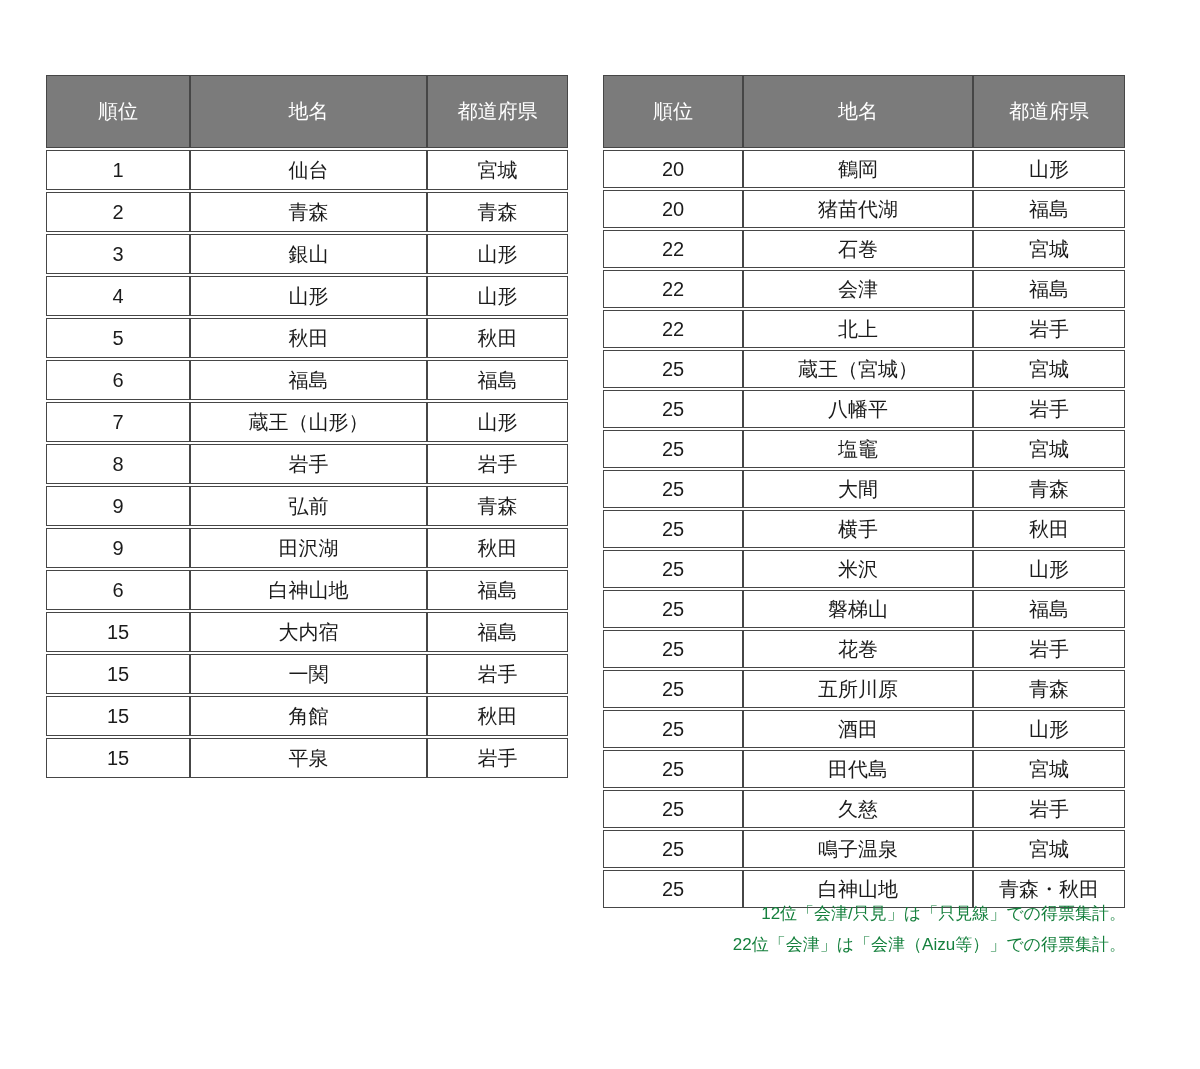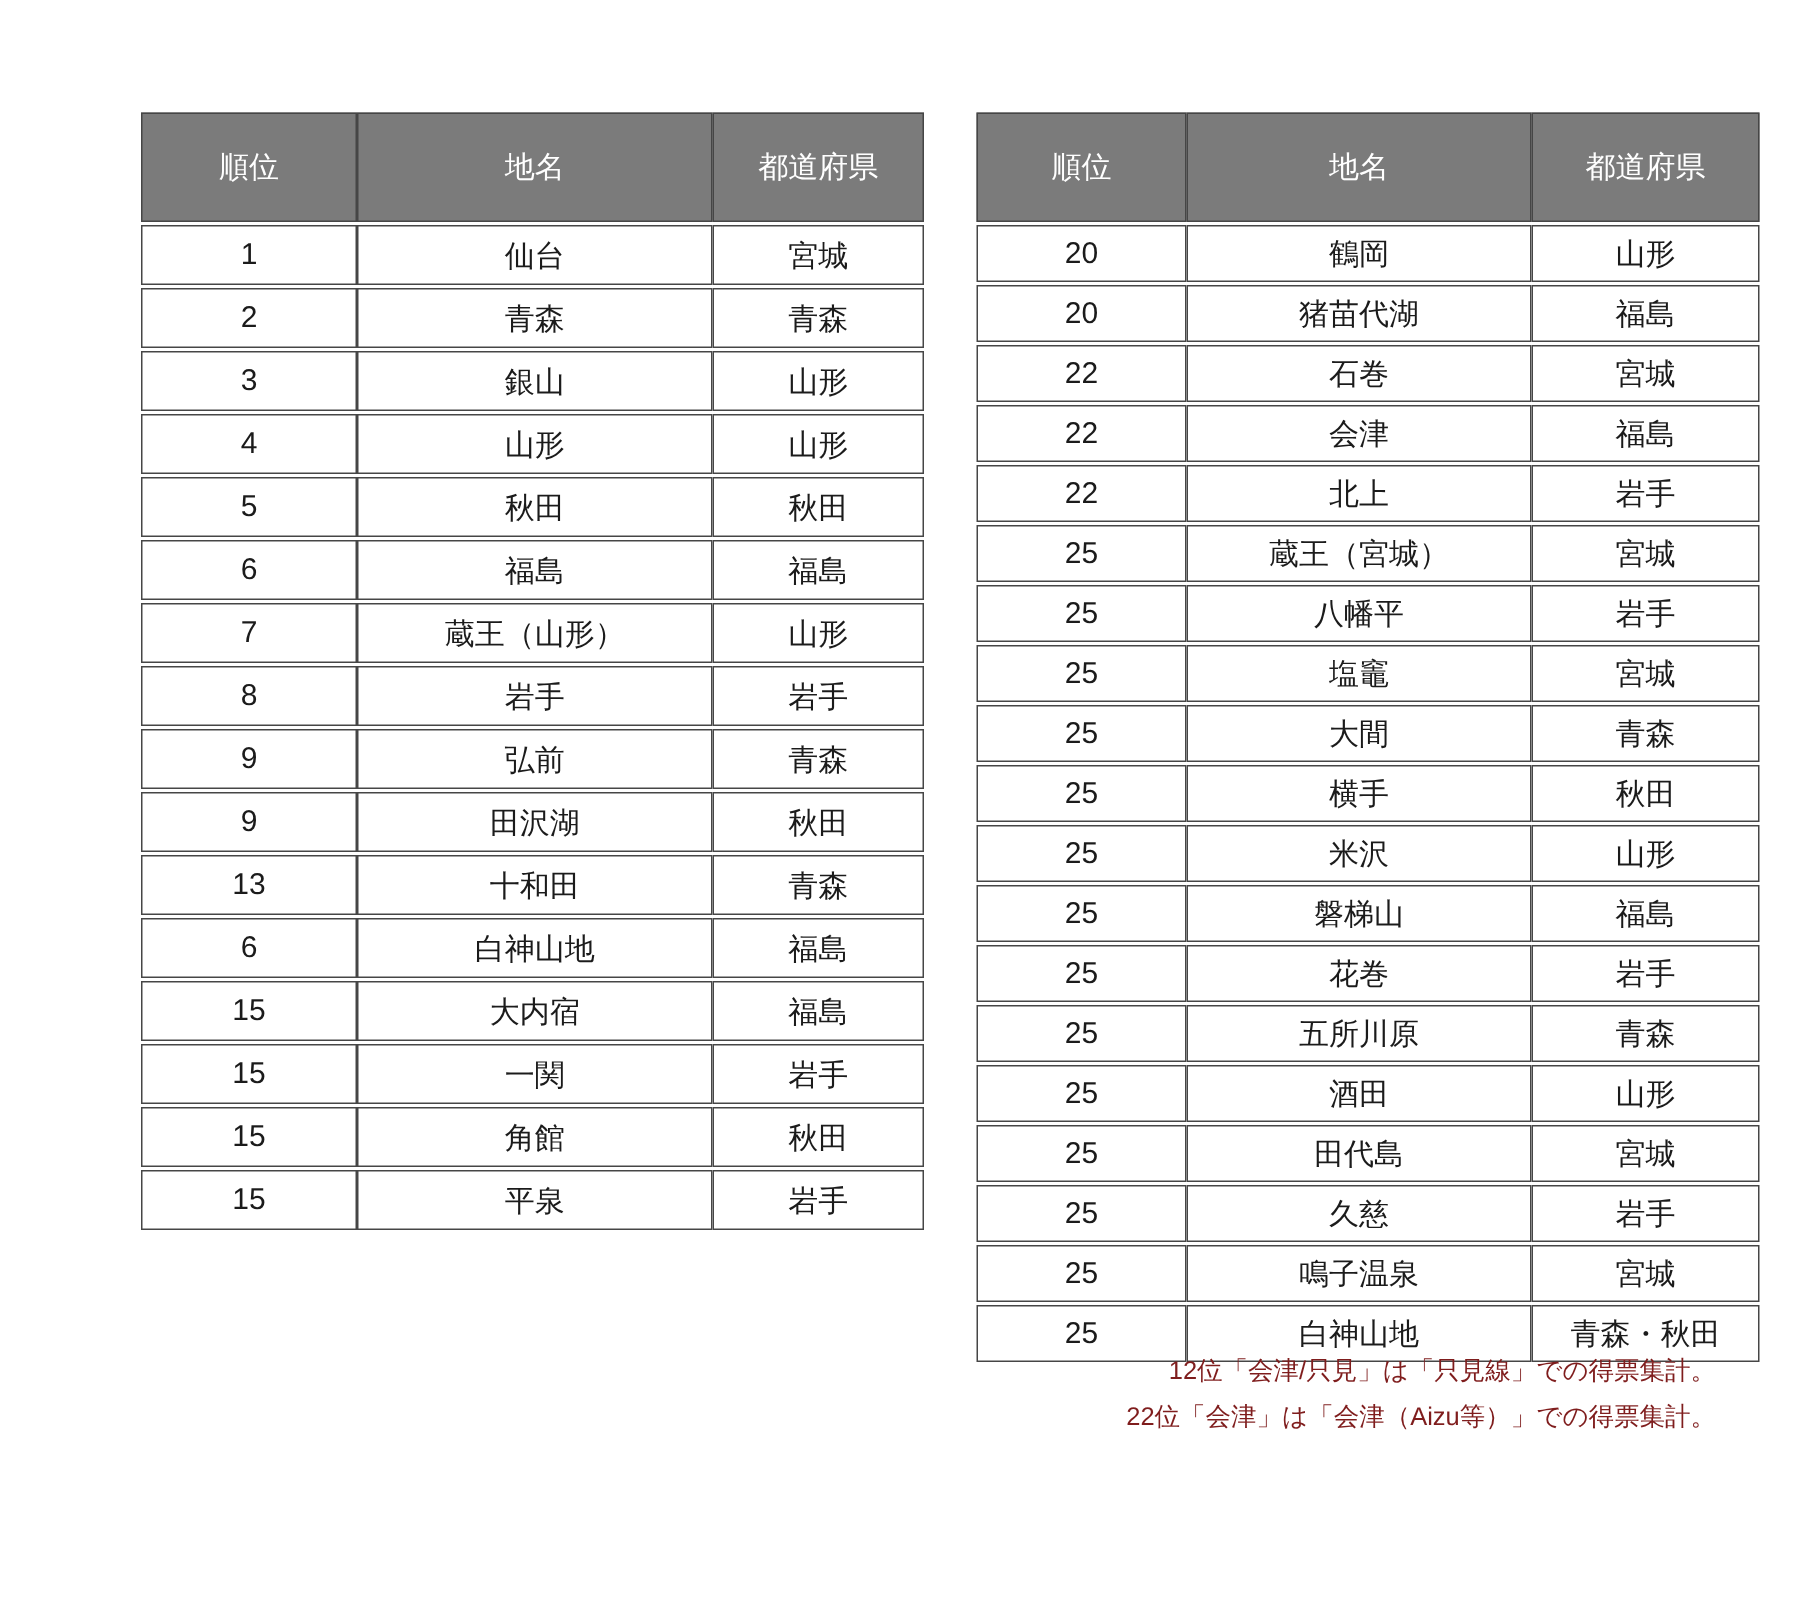--- a/index.html
+++ b/index.html
@@ -8,21 +8,21 @@
     background: #ffffff;
     font-family: "Liberation Sans", "DejaVu Sans", sans-serif;
   }
   .canvas {
     position: relative;
     width: 1200px;
     height: 1069px;
     background: #ffffff;
     overflow: hidden;
   }
-  .rank-table-wrap { position: absolute; top: 73px; margin-left: 48px; }
+  .rank-table-wrap { position: absolute; top: 73px; }
   .rank-table-wrap.left  { left: 46px;  width: 522px; }
   .rank-table-wrap.right { left: 603px; width: 522px; }
 
   table.rank-table {
     width: 100%;
     border-collapse: separate;
     border-spacing: 0 2px;
     table-layout: fixed;
   }
   table.rank-table th {
@@ -42,25 +42,25 @@
     text-align: center;
     vertical-align: middle;
     border: 1px solid #464646;
   }
   .left  table.rank-table td { height: 36px; }
   .right table.rank-table td { height: 34px; }
 
   .footnotes {
     position: absolute;
     top: 898px;
-    right: 56px;
+    right: 74px;
     text-align: right;
     font-size: 17px;
     line-height: 31px;
-    color: #7f1d1d;
+    color: #15803d;
     white-space: nowrap;
   }
 </style>
 </head>
 <body>
 
 <div class="canvas">
 
   <div class="rank-table-wrap left">
     <table class="rank-table">
@@ -121,25 +121,20 @@
             <td>9</td>
             <td>弘前</td>
             <td>青森</td>
           </tr>
           <tr>
             <td>9</td>
             <td>田沢湖</td>
             <td>秋田</td>
           </tr>
           <tr>
-            <td>13</td>
-            <td>十和田</td>
-            <td>青森</td>
-          </tr>
-          <tr>
             <td>6</td>
             <td>白神山地</td>
             <td>福島</td>
           </tr>
           <tr>
             <td>15</td>
             <td>大内宿</td>
             <td>福島</td>
           </tr>
           <tr>

